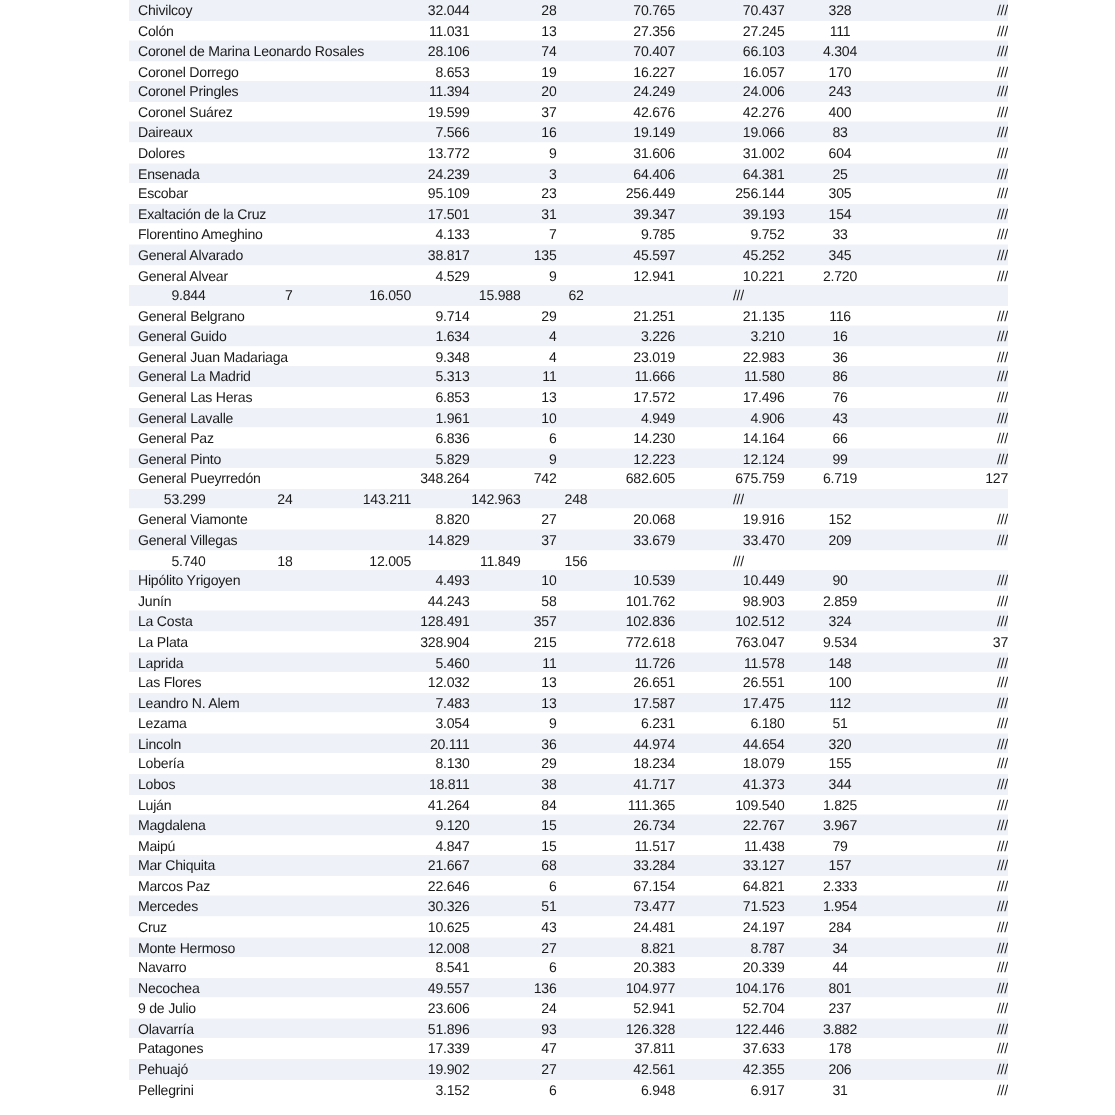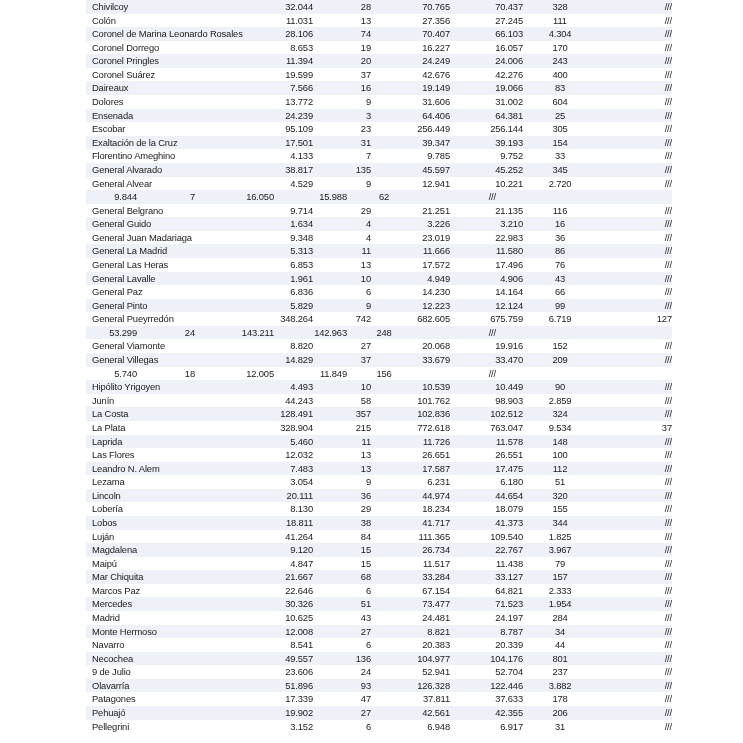--- a/index.html
+++ b/index.html
@@ -421,21 +421,21 @@
     <div class="row">
       <div class="c name">Mercedes</div>
       <div class="c pop">30.326</div>
       <div class="c n1">51</div>
       <div class="c n2">73.477</div>
       <div class="c n3">71.523</div>
       <div class="c n4">1.954</div>
       <div class="c n5">///</div>
     </div>
     <div class="row">
-      <div class="c name">Madrid</div>
+      <div class="c name">Cruz</div>
       <div class="c pop">10.625</div>
       <div class="c n1">43</div>
       <div class="c n2">24.481</div>
       <div class="c n3">24.197</div>
       <div class="c n4">284</div>
       <div class="c n5">///</div>
     </div>
     <div class="row">
       <div class="c name">Monte Hermoso</div>
       <div class="c pop">12.008</div>

